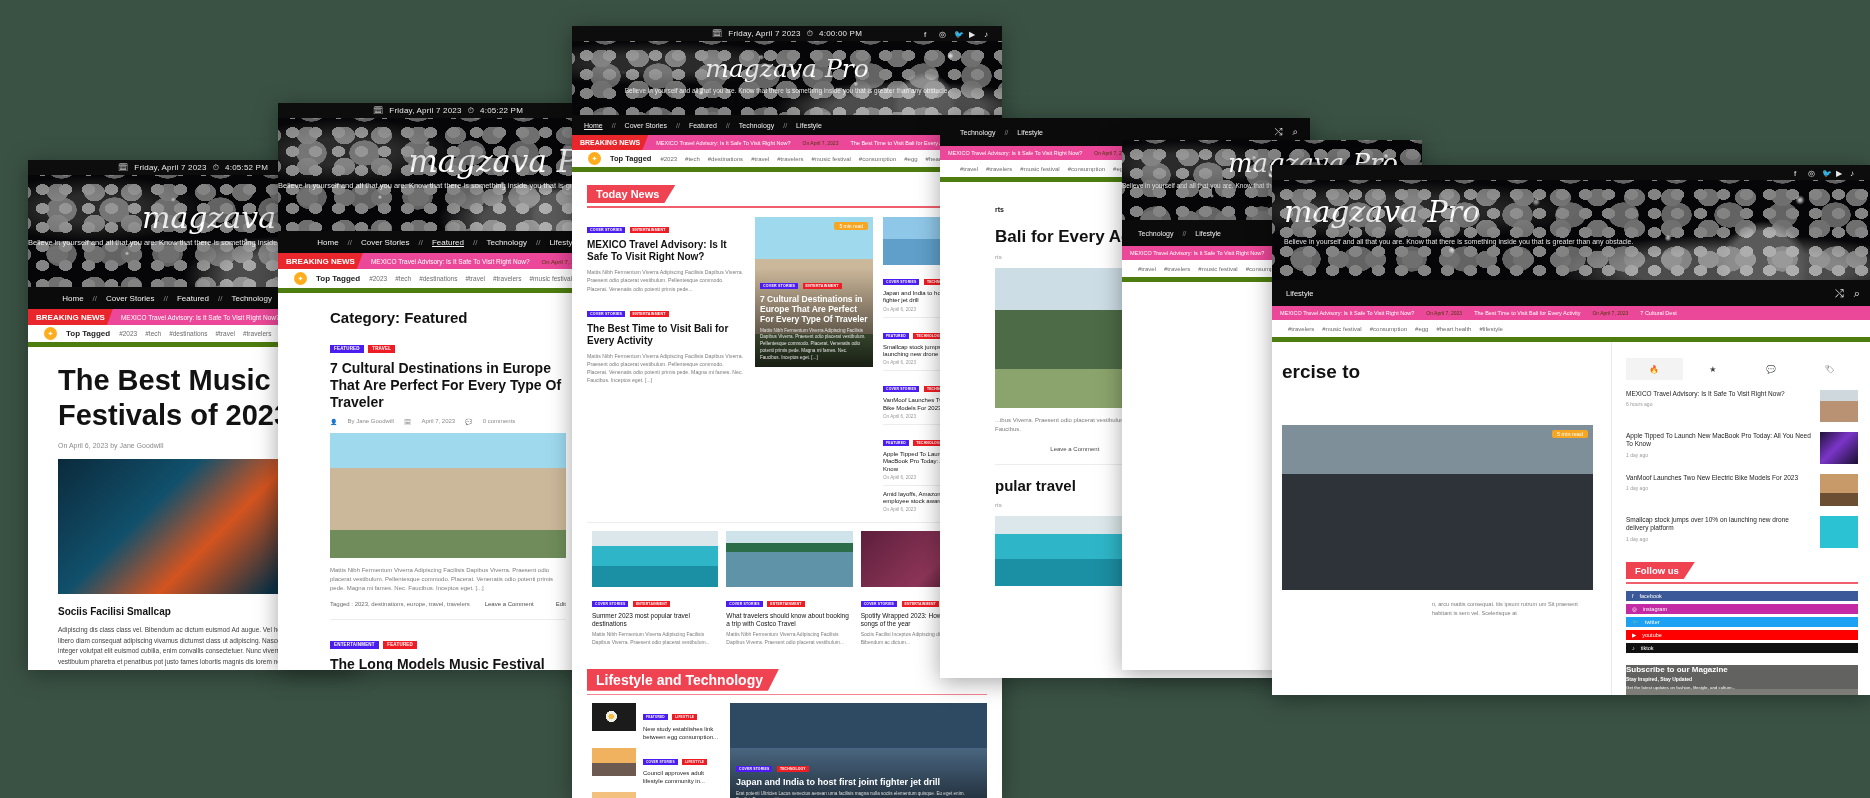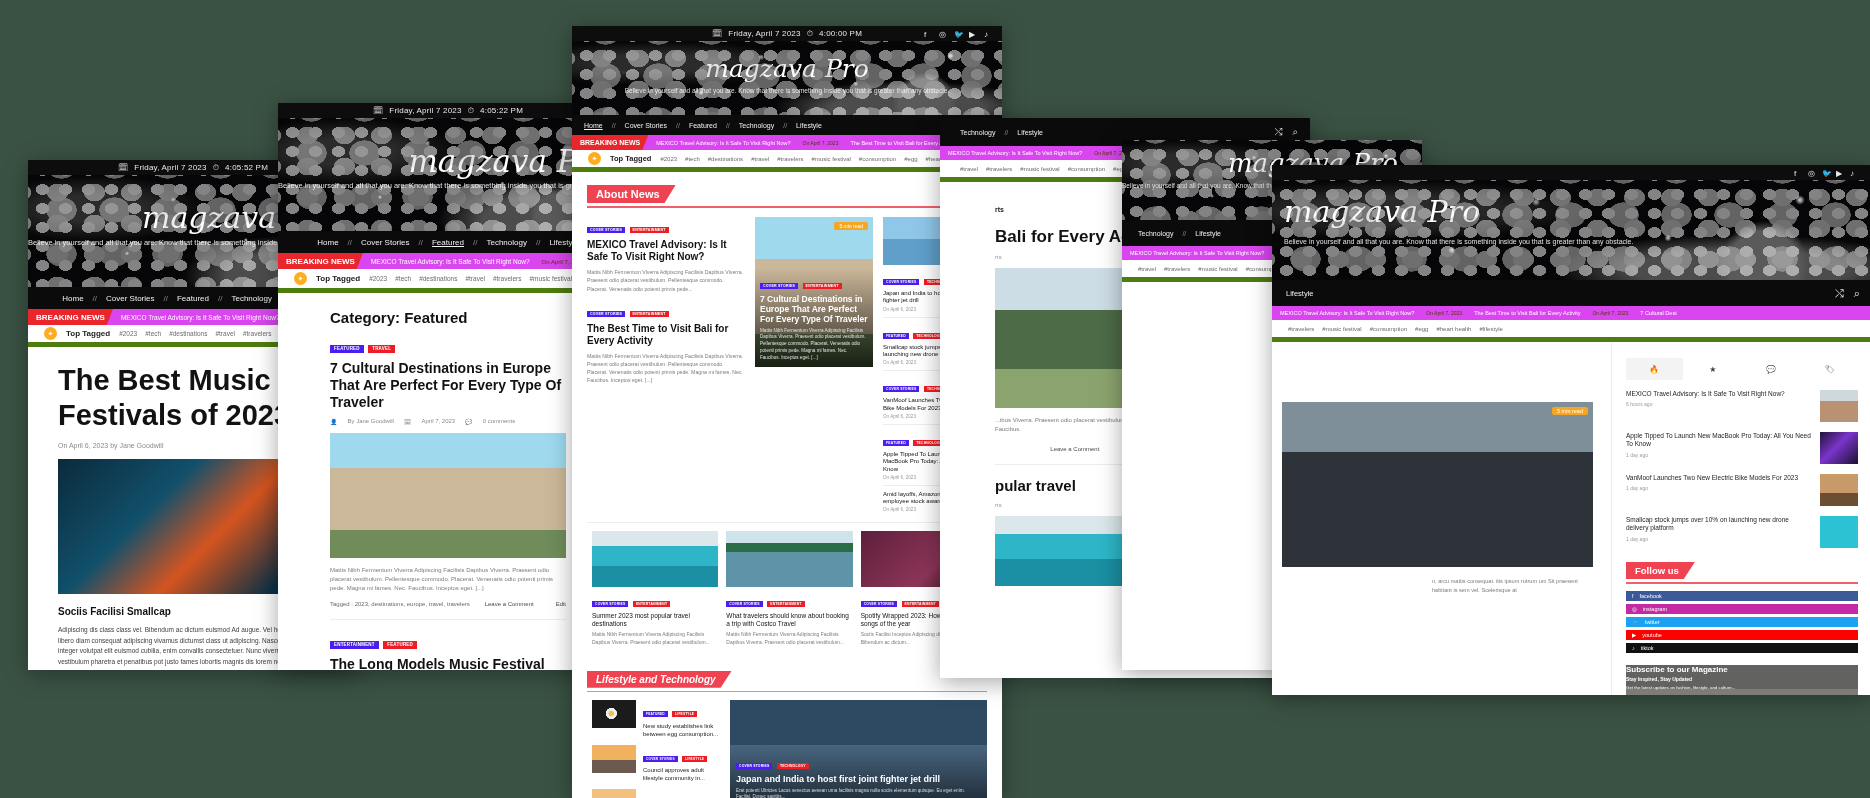--- a/index.html
+++ b/index.html
@@ -67,21 +67,21 @@
     background: #0b0b0b; color: #f0f0f0;
     display: flex; align-items: center; gap: 9px;
     padding: 0 12px; position: relative;
   }
   .navbar .item { white-space: nowrap; }
   .navbar .sep { color: #8d8d8d; }
   .navbar .active { text-decoration: underline; }
   .navbar .tools { position: absolute; right: 12px; display: flex; gap: 10px; align-items: center; }
 
   .breaking {
-    background: #d946ef; display: flex; align-items: center;
+    background: #ec4899; display: flex; align-items: center;
     overflow: hidden; white-space: nowrap; position: relative;
   }
   .breaking .tag {
     background: #e8262b; color: #fff; font-weight: bold;
     padding: 0 8px; height: 100%; display: flex; align-items: center;
     clip-path: polygon(0 0, 100% 0, calc(100% - 6px) 100%, 0 100%);
   }
   .breaking .ticker { color: #fff; padding-left: 8px; display: flex; gap: 12px; align-items: baseline; }
   .breaking .dt { color: #4c3a06; }
 
@@ -362,21 +362,21 @@
         <span>#travelers</span>
         <span>#music festival</span>
         <span>#consumption</span>
         <span>#egg</span>
         <span>#heart health</span>
         <span>#lifestyle</span>
       </span>
     </div>
 
     <div class="body" style="padding:12px 15px;">
-      <div class="sectionhead" style="font-size:11px;">About News</div>
+      <div class="sectionhead" style="font-size:11px;">Today News</div>
       <div class="sectionrule" style="margin:3px 0 9px;"></div>
 
       <div style="display:flex; gap:10px;">
 
         <div style="flex:0 0 158px;">
           <div>
             <span class="chip cover" style="font-size:3.6px; padding:1px 3px;">COVER STORIES</span>
             <span class="chip ent" style="font-size:3.6px; padding:1px 3px;">ENTERTAINMENT</span>
           </div>
           <div class="h-title" style="font-size:10px; margin-top:4px;">MEXICO Travel Advisory: Is It Safe To Visit Right Now?</div>
@@ -463,21 +463,21 @@
             <span class="chip cover" style="font-size:3.4px; padding:1px 3px;">COVER STORIES</span>
             <span class="chip ent" style="font-size:3.4px; padding:1px 3px;">ENTERTAINMENT</span>
           </div>
           <div class="h-title" style="font-size:6.5px; margin-top:3px; font-weight:normal;">Spotify Wrapped 2023: How to find your top songs of the year</div>
           <div class="p-ex" style="font-size:5px; margin-top:3px;">Sociis Facilisi Inceptos Adipiscing dis class class vel. Bibendum ac dictum...</div>
         </div>
       </div>
 
       
       <div style="margin-top:22px;">
-        <div class="sectionhead" style="font-size:10px;font-style:italic;">Lifestyle and Technology</div>
+        <div class="sectionhead" style="font-size:14px;">Lifestyle and Technology</div>
         <div class="sectionrule thin" style="margin:3px 0 8px;"></div>
         <div style="display:flex; gap:10px; margin-left:5px;">
           <div style="flex:0 0 128px;">
             <div class="mini" style="margin-bottom:6px;">
               <div class="mi thumb img-egg" style="width:44px; height:28px;"></div>
               <div class="mt">
                 <span class="chip feat" style="font-size:3.2px; padding:1px 3px;">FEATURED</span>
                 <span class="chip life" style="font-size:3.2px; padding:1px 3px;">LIFESTYLE</span>
                 <div style="font-size:6px; margin-top:2px;">New study establishes link between egg consumption...</div>
               </div>
@@ -691,20 +691,21 @@
         <span>#music festival</span>
         <span>#consumption</span>
         <span>#egg</span>
         <span>#heart health</span>
         <span>#lifestyle</span>
       </span>
     </div>
     <div style="display:flex; height:calc(100% - 177px);">
 
       <div style="flex:0 0 340px; padding:18px 18px 0 10px; border-right:1px solid #ececec;">
+        <div class="h-title" style="font-size:19px;">ercise to</div>
         <div class="thumb img-gym" style="height:165px; margin-top:42px;">
           <span class="readbadge" style="font-size:5.5px;">5 min read</span>
         </div>
         <div class="p-ex" style="font-size:5.6px; margin-top:10px; padding-left:150px;">n, arcu mattis consequat. itis ipsum rutrum um Sit praesent habitant is sem vel. Scelerisque at</div>
       </div>
 
       <div style="flex:1; padding:16px 14px;">
         <div class="tabbar" style="height:22px; margin-bottom:10px;">
           <span class="tb on" style="font-size:8px;">🔥</span>
           <span class="tb" style="font-size:8px;">★</span>

